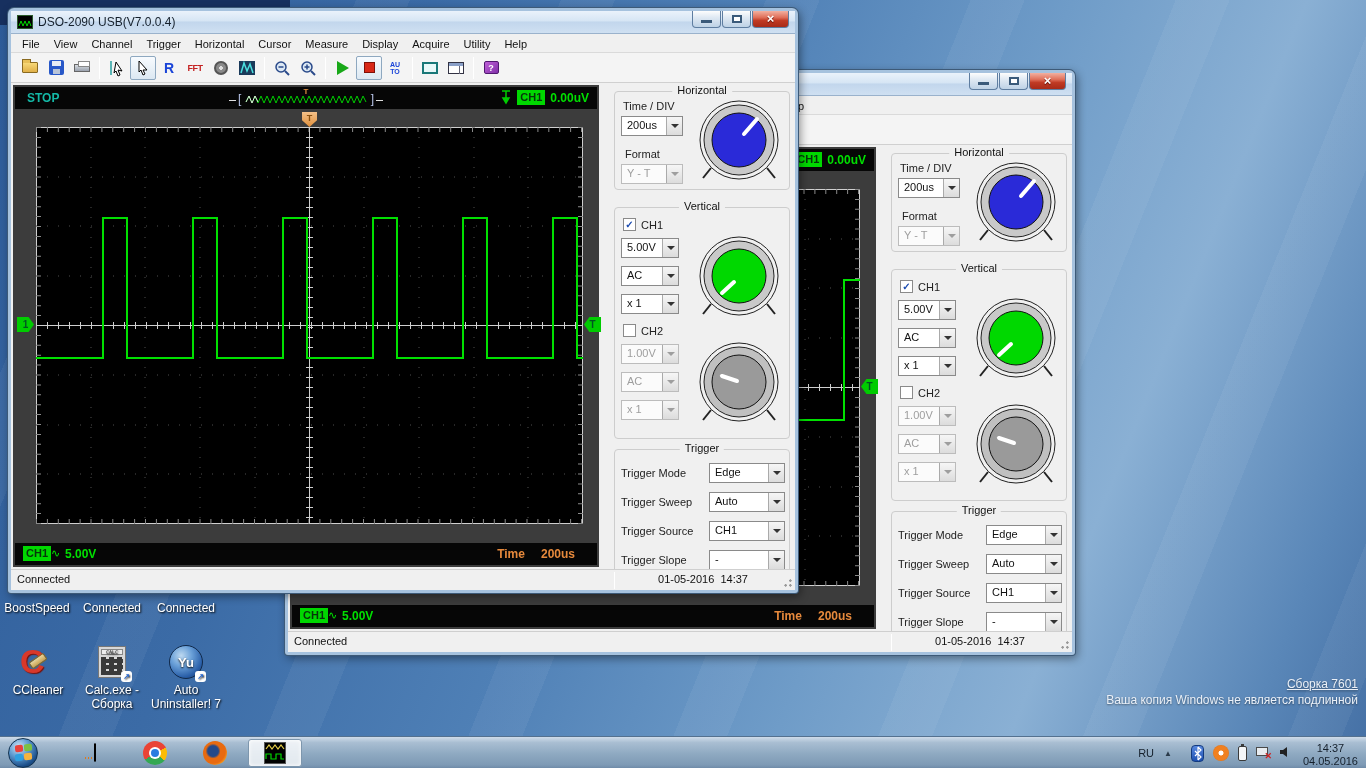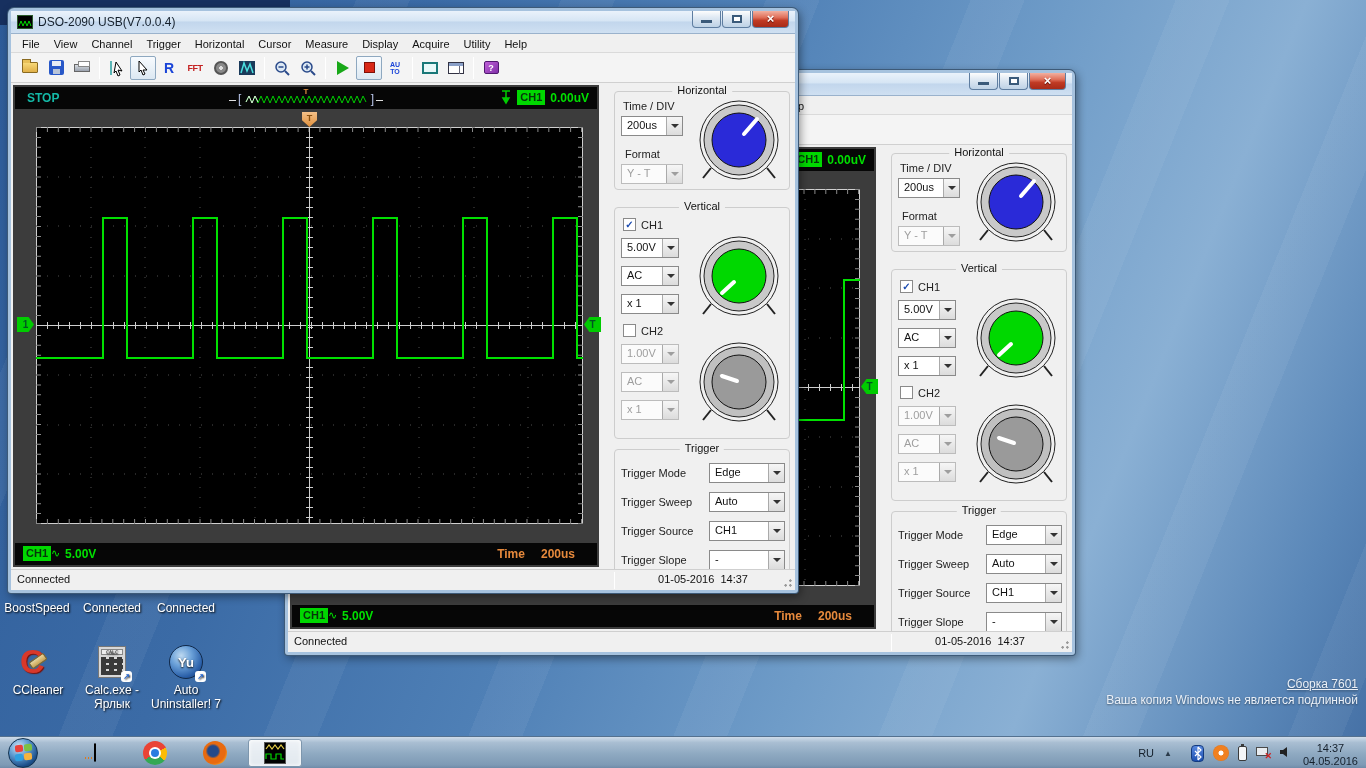--- a/index.html
+++ b/index.html
@@ -766,21 +766,21 @@
 </div>
 <div class="dicon" style="left:74px; top:644px;">
   <div class="art">
     <span class="calcbody">
       <span class="calcscreen">CALC</span>
         <span class="calckeys"></span>
       </span>
     <span class="shortcut">↗</span>
   </div>
   <div>Calc.exe -</div>
-  <div>Ярлык</div>
+  <div>Сборка</div>
 </div>
 <div class="dicon" style="left:148px; top:644px;">
   <div class="art">
     <span class="yu">Yu</span>
     <span class="shortcut">↗</span>
   </div>
   <div>Auto</div>
   <div>Uninstaller! 7</div>
 </div>
 

